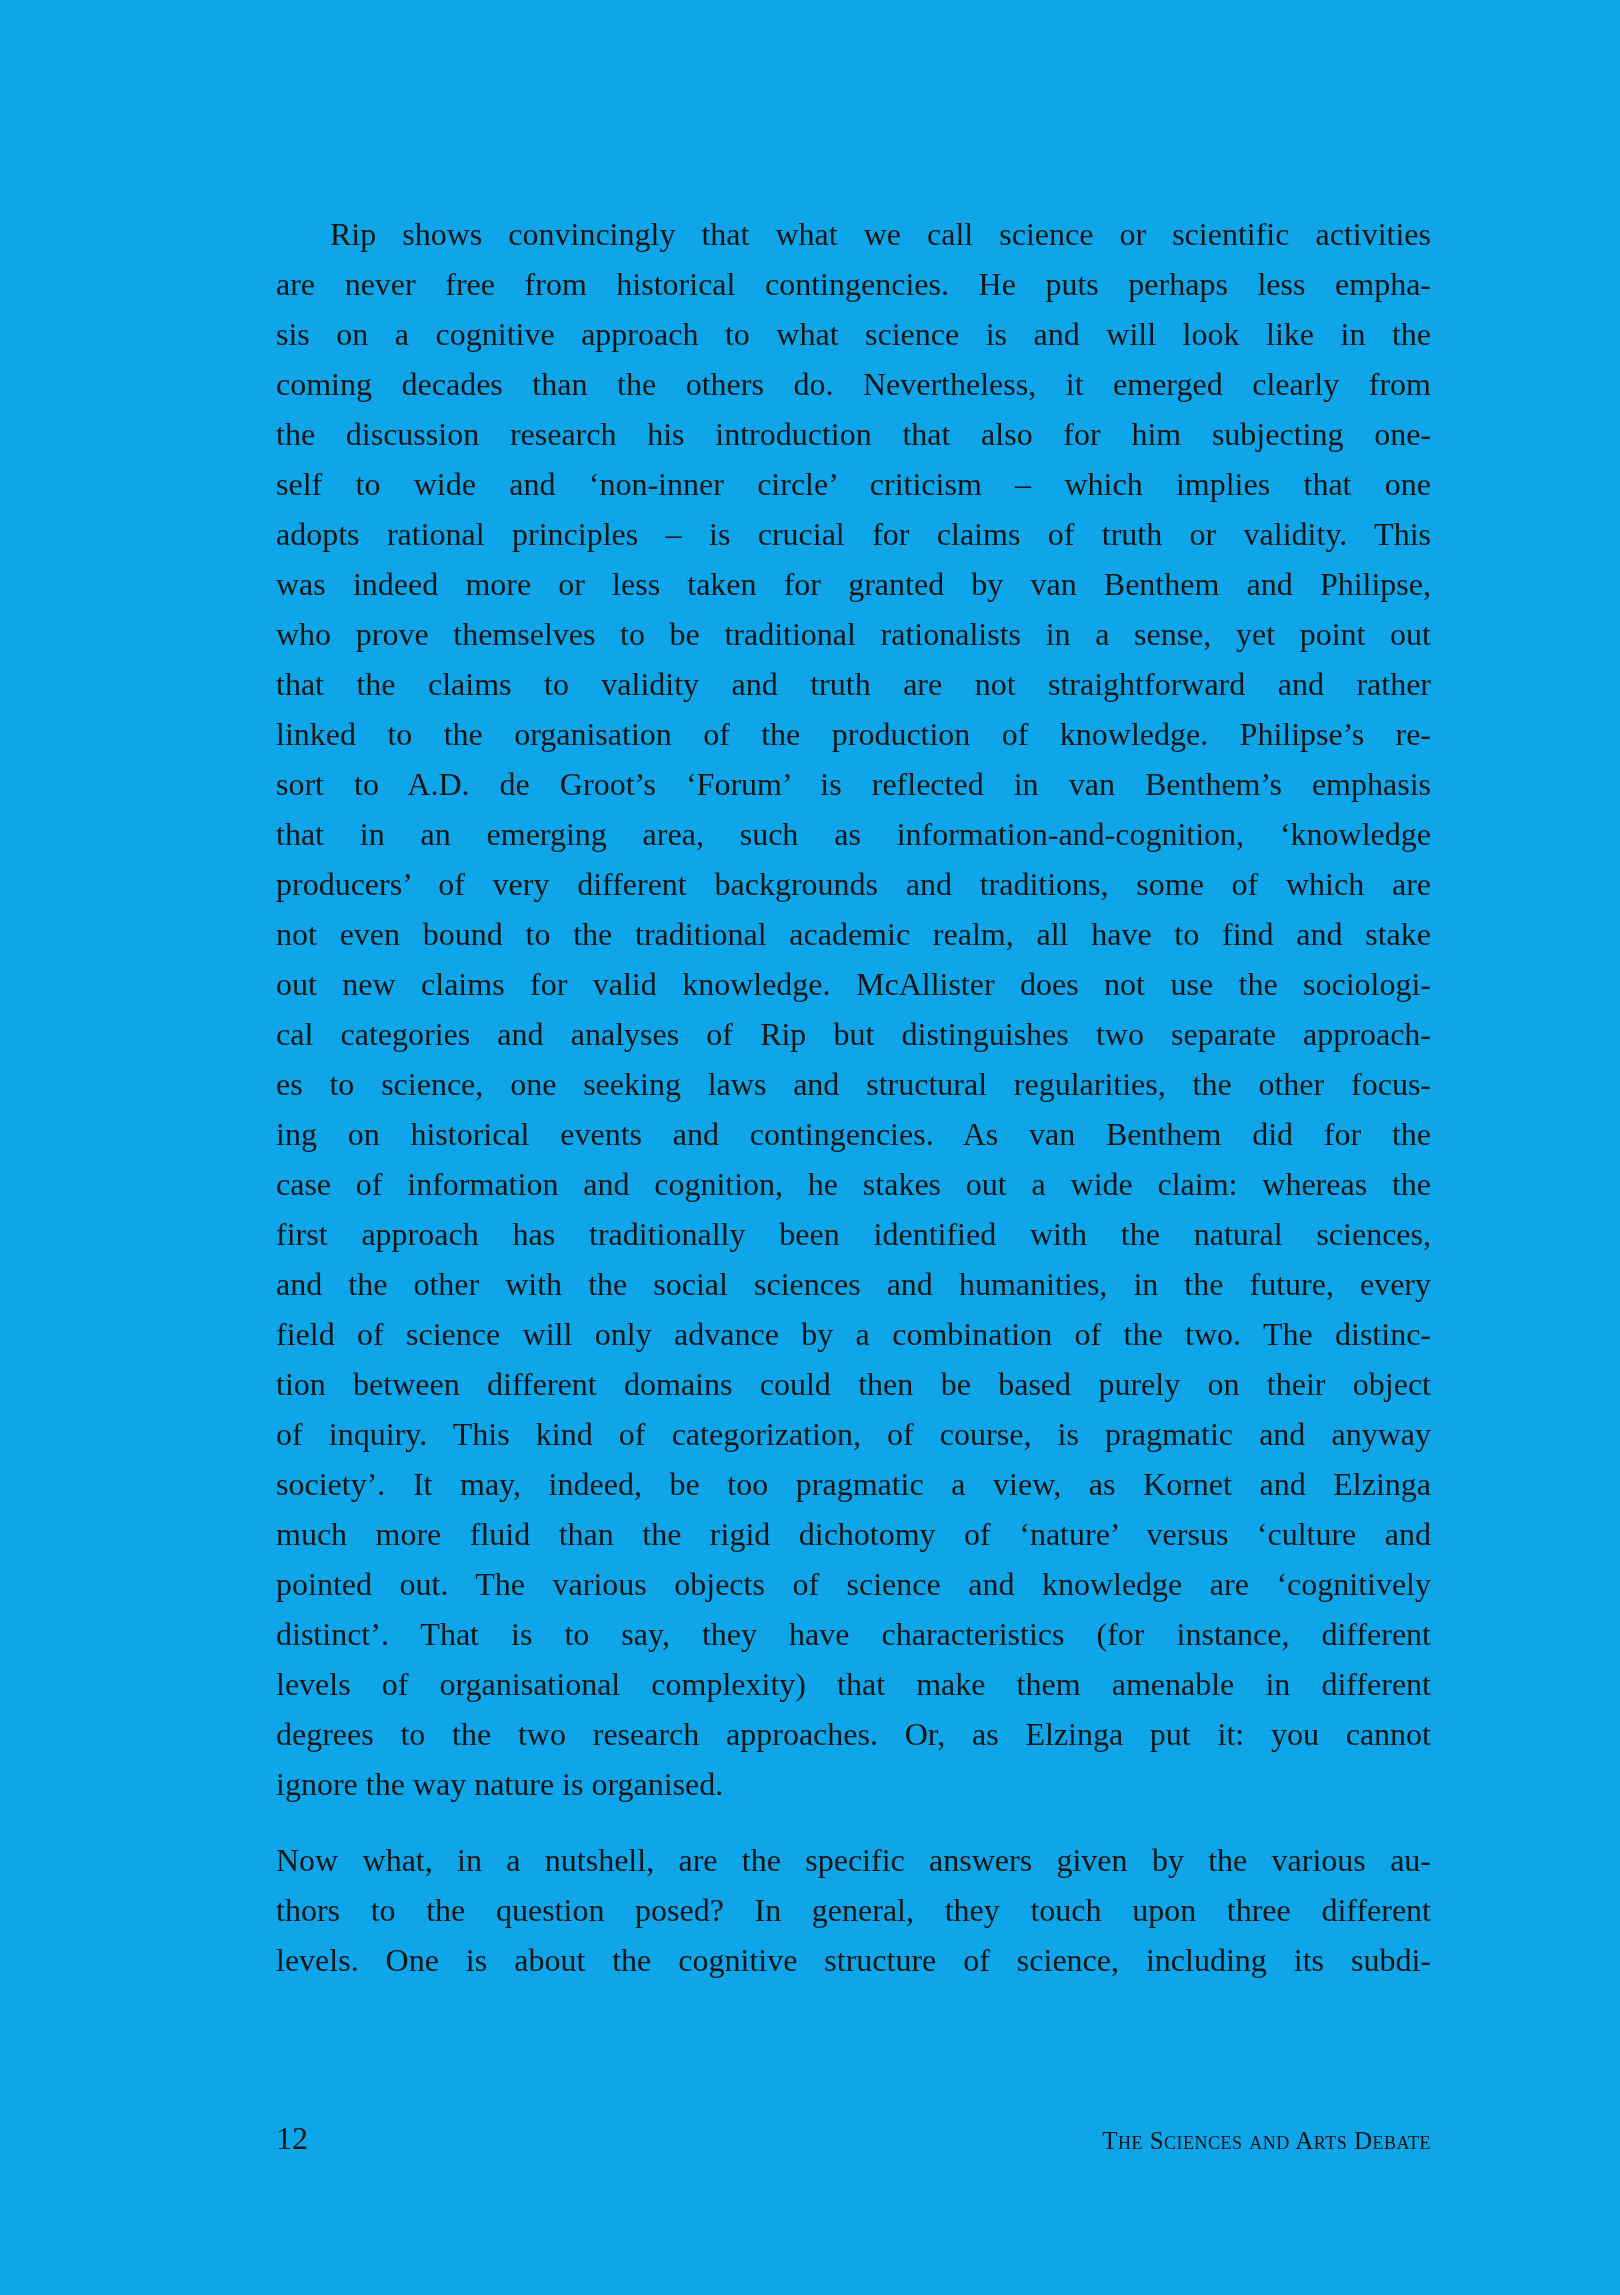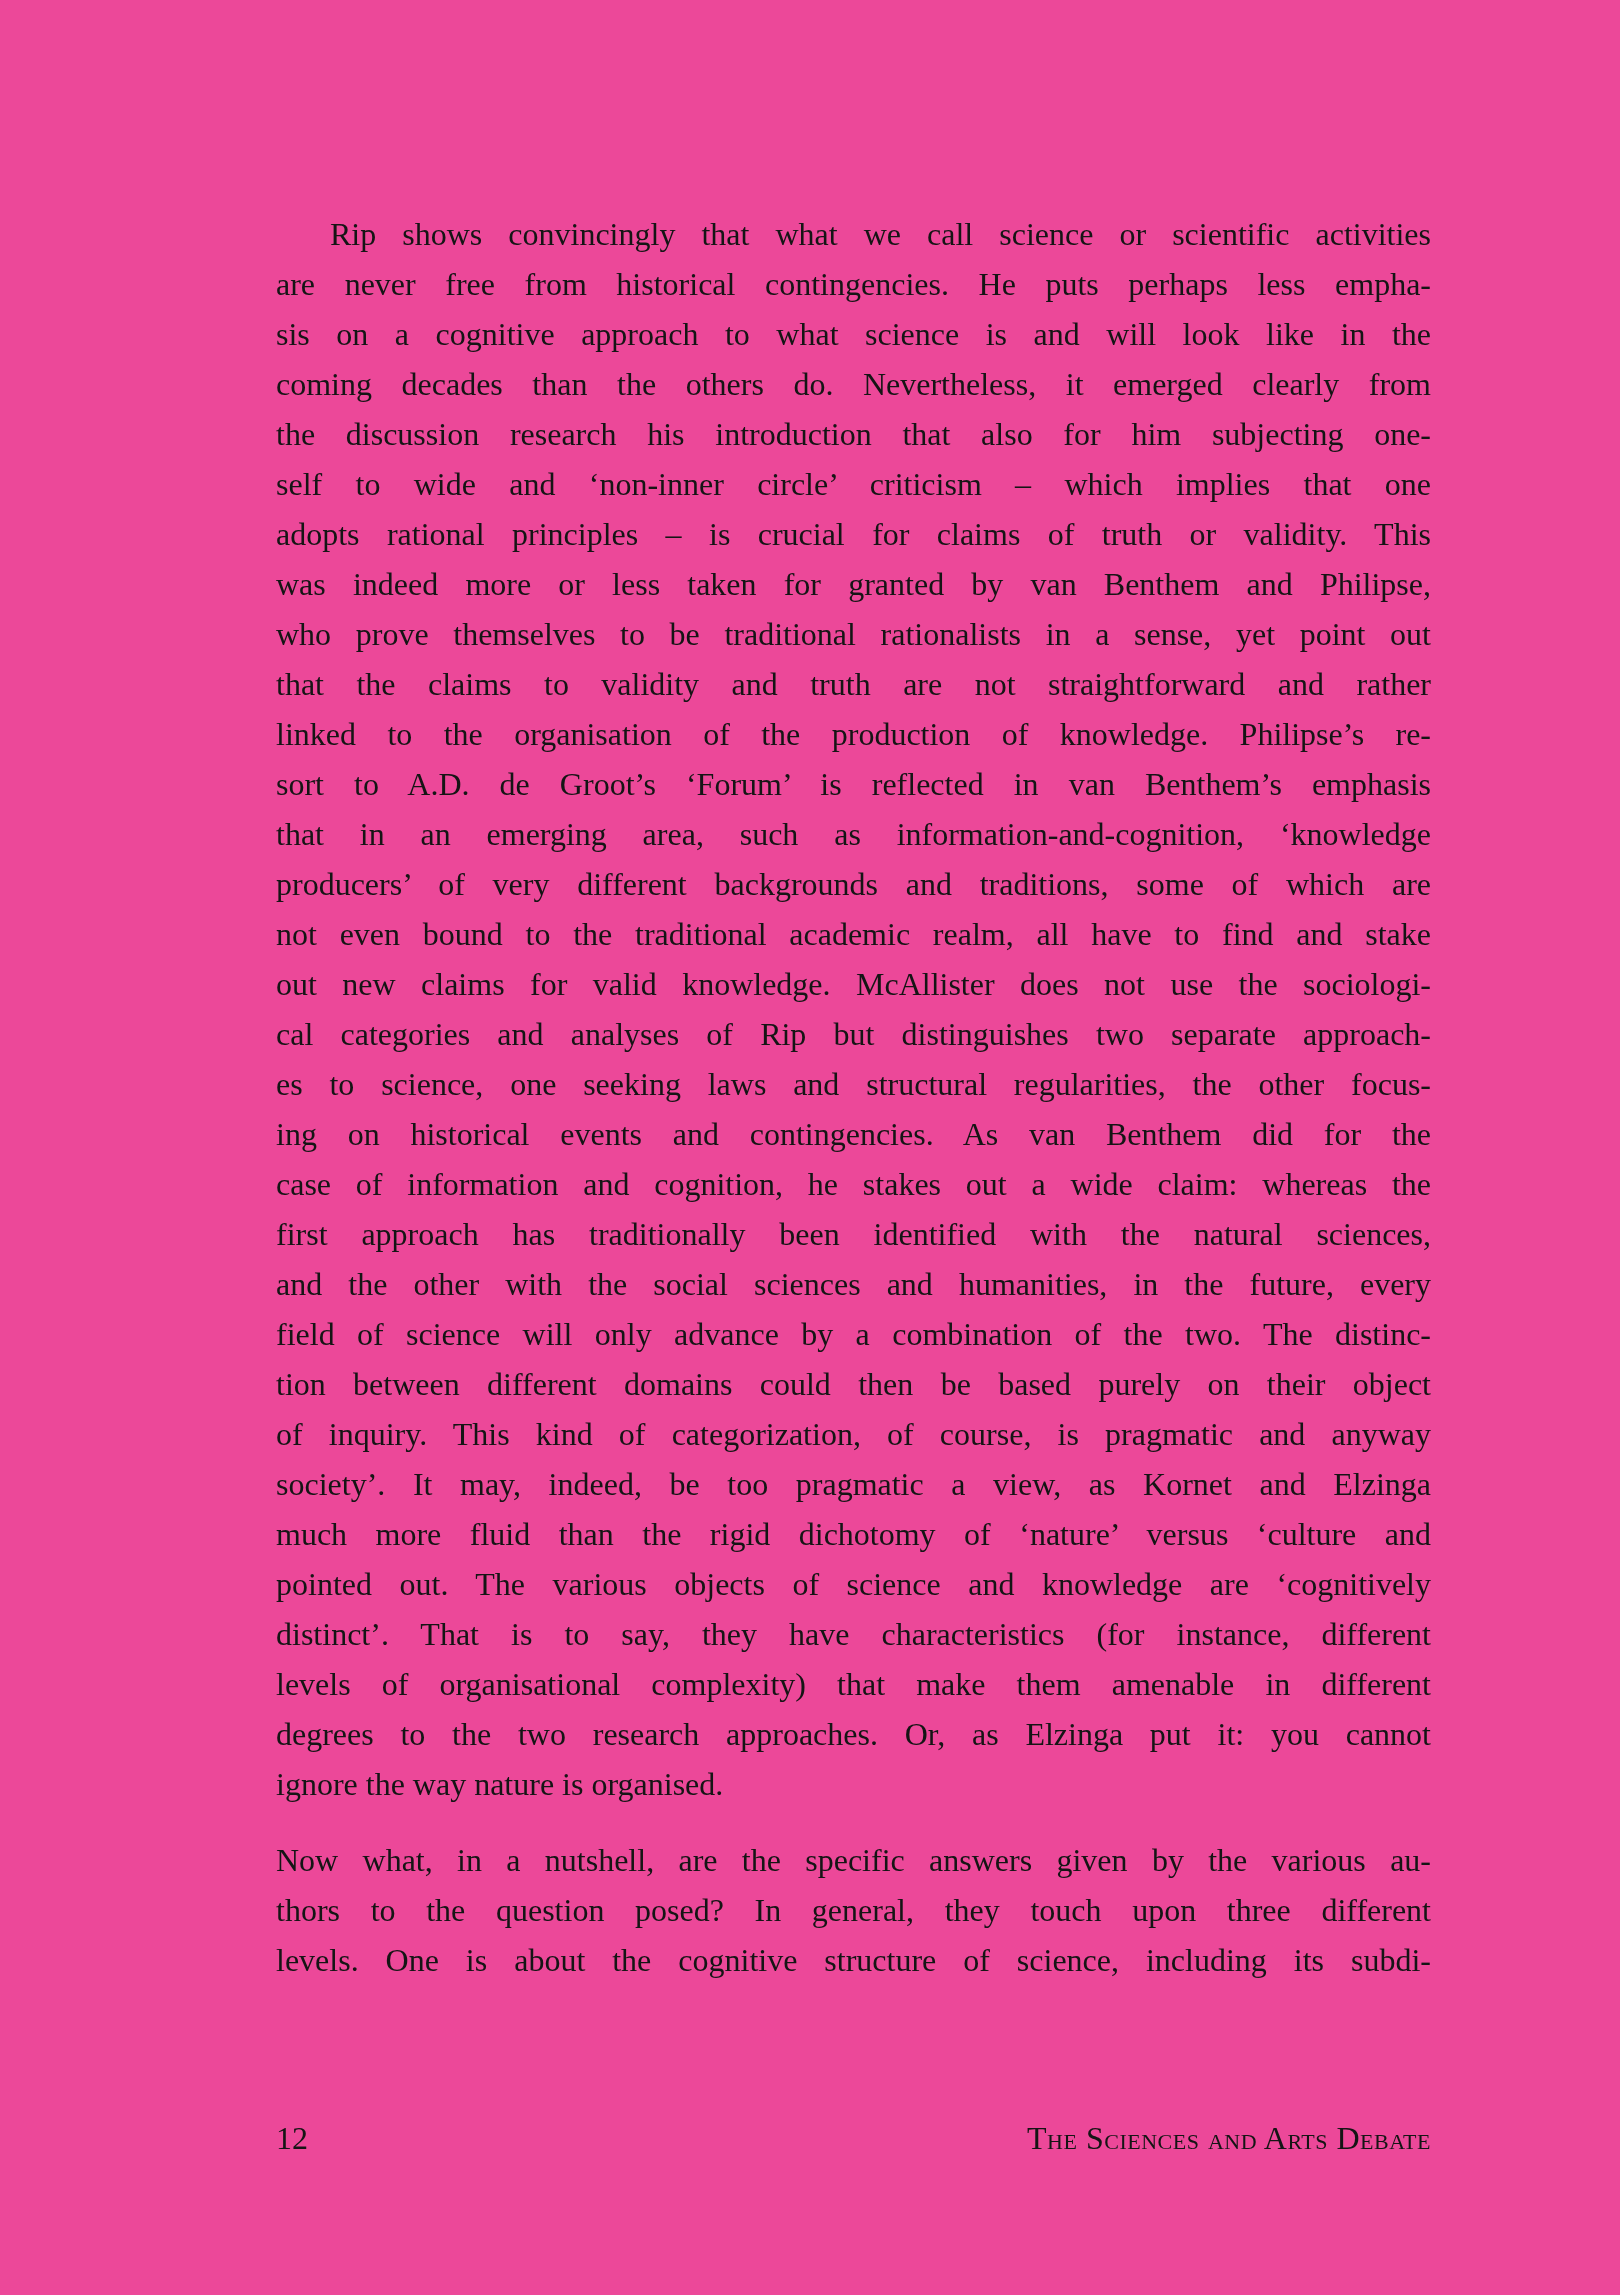--- a/index.html
+++ b/index.html
@@ -4,21 +4,21 @@
 <style>
   html, body {
     margin: 0;
     padding: 0;
     background: #ffffff;
   }
   .page {
     position: relative;
     width: 1620px;
     height: 2295px;
-    background: #ec4899;
+    background: #0ea5e9;
     font-family: "Liberation Serif", "DejaVu Serif", serif;
     color: #151515;
     overflow: hidden;
   }
   .text-block {
     position: absolute;
     left: 276px;
     top: 209px;
     width: 1155px;
   }
@@ -48,21 +48,21 @@
     justify-content: space-between;
     align-items: baseline;
     margin-top: 20px;
   }
   .page-number {
     font-size: 32px;
     line-height: 36px;
     font-variant-numeric: oldstyle-nums;
   }
   .running-title {
-    font-size: 32px;
+    font-size: 25px;
     line-height: 36px;
     font-variant: small-caps;
     letter-spacing: 0.5px;
     font-family: Liberation Serif, serif;
   }
 </style>
 </head>
 <body>
 
 <div class="page">

